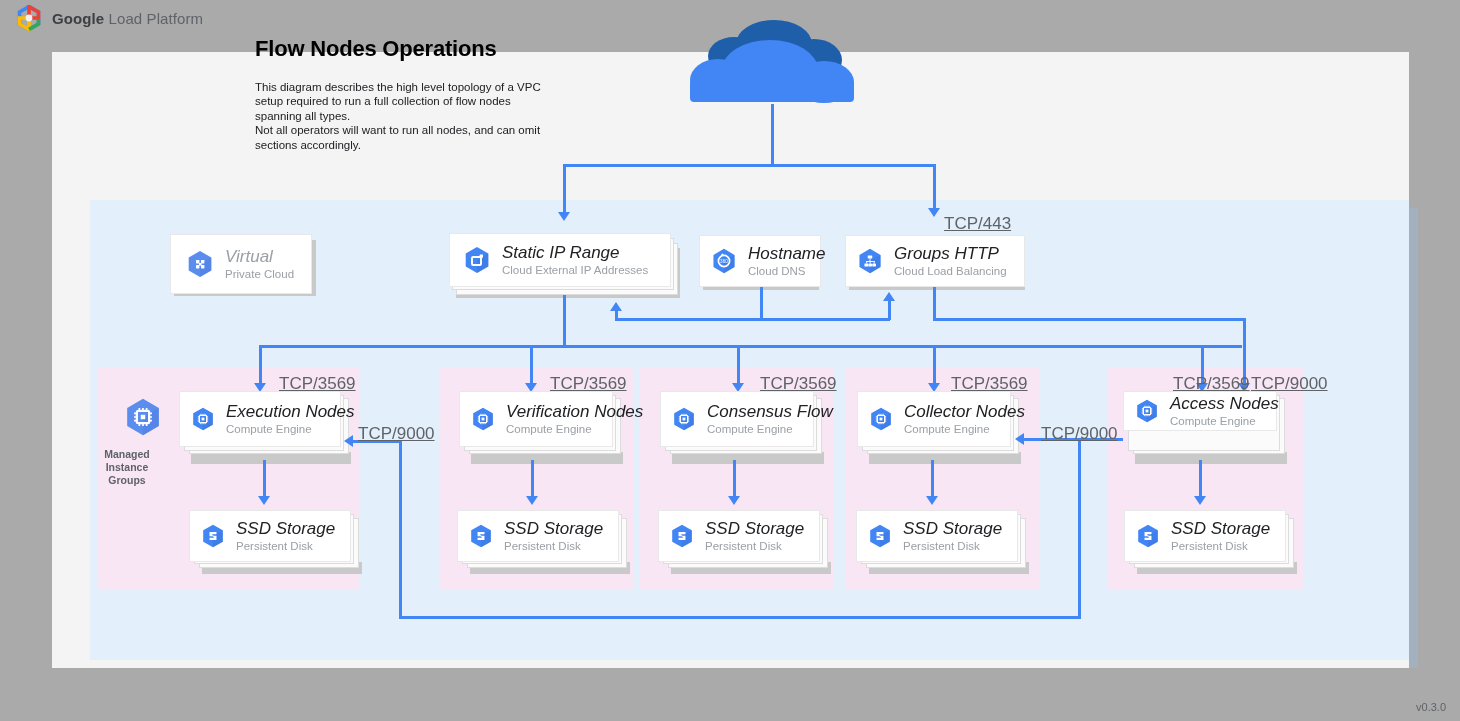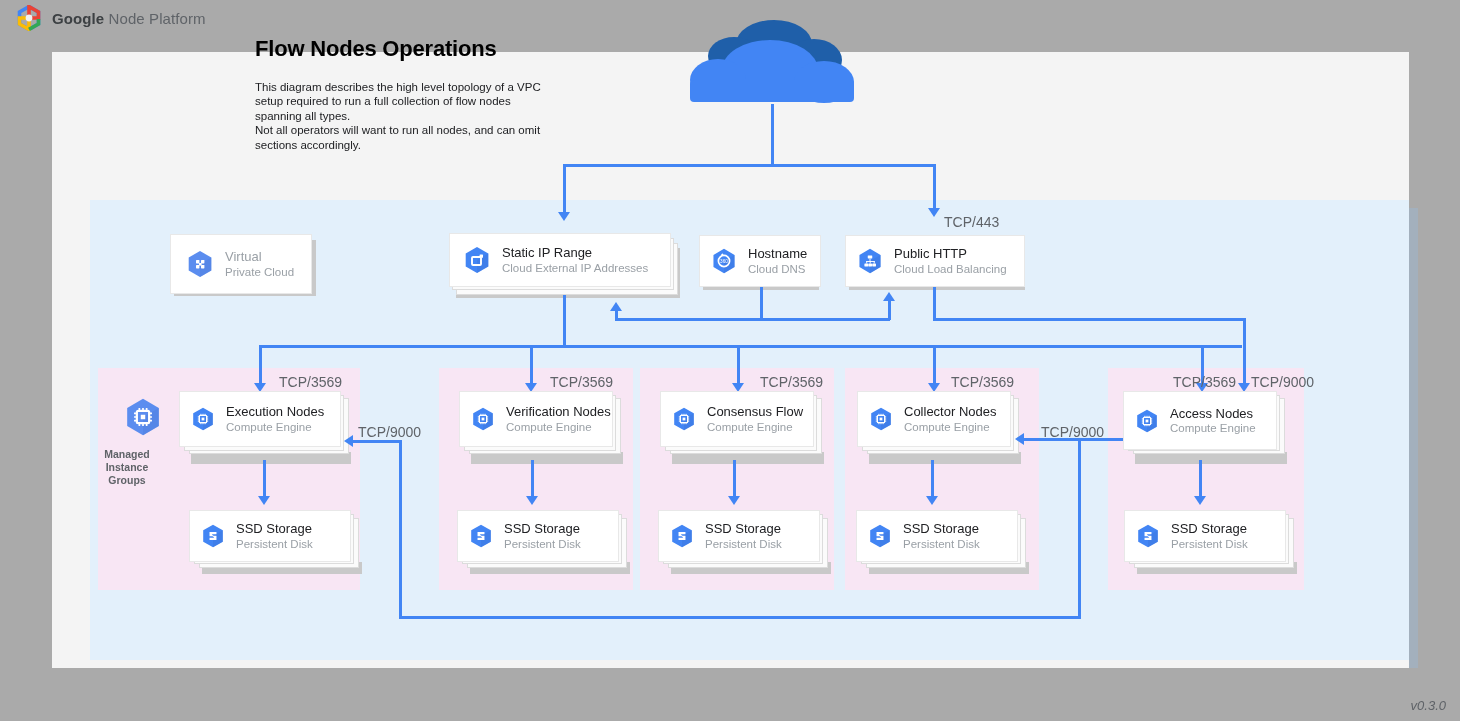--- a/index.html
+++ b/index.html
@@ -27,57 +27,57 @@
   #vpc-region-shadow{position:absolute;left:1409px;top:208px;width:9px;height:460px;background:#a3b0bd;}
 
   
   .group{position:absolute;background:#f8e6f4;}
 
   
   .card{position:absolute;background:#ffffff;border:1px solid #e8e8e8;box-sizing:border-box;
         display:flex;align-items:center;z-index:6;}
   .card .ico{flex:0 0 auto;display:block;}
   .card .txt{margin-left:10px;line-height:1.22;}
-  .card .t1{font-size:13px;color:#202124;white-space:nowrap;}
+  .card .t1{font-size:17px;color:#202124;white-space:nowrap;font-style:italic;}
   .card .t2{font-size:11.5px;color:#9aa0a6;white-space:nowrap;}
   .card.muted .t1,.card.muted .t2{color:#9aa0a6;}
   
   .stack1,.stack2{position:absolute;background:#fbfbfb;border:1px solid #dcdcdc;box-sizing:border-box;z-index:4;}
   .stack2{z-index:3;}
   .dropshadow{position:absolute;background:#c9c9c9;z-index:2;}
 
   
   .ln{position:absolute;background:#4285f4;z-index:5;}
   .lnh{height:3px;}
   .lnv{width:3px;}
   .arw{position:absolute;width:0;height:0;z-index:5;}
   .arw-d{border-left:6px solid transparent;border-right:6px solid transparent;border-top:9px solid #4285f4;}
   .arw-u{border-left:6px solid transparent;border-right:6px solid transparent;border-bottom:9px solid #4285f4;}
   .arw-l{border-top:6px solid transparent;border-bottom:6px solid transparent;border-right:9px solid #4285f4;}
-  .port{position:absolute;font-size:14px;color:#5f6368;white-space:nowrap;z-index:7;}
+  .port{position:absolute;font-size:17px;color:#5f6368;white-space:nowrap;z-index:7;text-decoration:underline;}
 
   
   .gcaption{position:absolute;text-align:center;font-size:10.5px;font-weight:bold;
             color:#5f6368;line-height:13px;z-index:6;}
 
-  #version{position:absolute;right:14px;bottom:8px;font-size:13px;color:#5f6368;font-style:italic;}
+  #version{position:absolute;right:14px;bottom:8px;font-size:11px;color:#5f6368;}
   #cloud-icon{position:absolute;left:682px;top:18px;z-index:8;}
 </style>
 </head>
 <body>
 
 <div id="gcp-header">
   <svg id="gcp-logo" viewBox="0 0 26 26">
     <path d="M13 1.6 L22.5 7 L22.5 19 L13 24.4 L3.5 19 L3.5 7 Z" fill="none" stroke="#4285f4" stroke-width="3.6"></path>
     <path d="M13 1.6 L22.5 7 L22.5 13 L13 13 Z" fill="none" stroke="#ea4335" stroke-width="3.6"></path>
     <path d="M3.5 13 L3.5 19 L13 24.4 L13 13 Z" fill="none" stroke="#fbbc05" stroke-width="3.6"></path>
     <path d="M13 24.4 L22.5 19 L22.5 14 " fill="none" stroke="#34a853" stroke-width="3.6"></path>
     <circle cx="13" cy="13" r="3.4" fill="#f1f1f1"></circle>
   </svg>
-  <div id="gcp-wordmark"><b>Google</b><span> Node Platform</span></div>
+  <div id="gcp-wordmark"><b>Google</b><span> Load Platform</span></div>
 </div>
 
 <div id="canvas"></div>
 
 <div id="title">Flow Nodes Operations</div>
 <div id="subtitle">This diagram describes the high level topology of a VPC setup required to run a full collection of flow nodes spanning all types.<br>Not all operators will want to run all nodes, and can omit sections accordingly.</div>
 
 <div id="vpc-region"></div>
 <div id="vpc-region-shadow"></div>
 
@@ -172,21 +172,21 @@
       <rect x="13.2" y="17.6" width="4" height="3.2" rx=".5"></rect>
       <rect x="17.4" y="17.6" width="4" height="3.2" rx=".5"></rect>
       <rect x="14.5" y="12.4" width="1" height="3"></rect>
       <rect x="11" y="15" width="9" height="1"></rect>
       <rect x="11" y="15" width="1" height="2.6"></rect>
       <rect x="19" y="15" width="1" height="2.6"></rect>
       <rect x="14.7" y="15" width="1" height="2.6"></rect>
     </g>
   </svg>
   <div class="txt">
-      <div class="t1">Public HTTP</div>
+      <div class="t1">Groups HTTP</div>
                    <div class="t2">Cloud Load Balancing</div>
     </div>
 </div>
 
 <div class="ln lnv" style="left:563px;top:295px;height:52px;"></div>
 <div class="ln lnh" style="left:259px;top:345px;width:983px;"></div>
 
 <div class="ln lnv" style="left:259px;top:345px;height:40px;"></div>
 <div class="arw arw-d" style="left:254px;top:383px;"></div>
 <div class="port" style="left:279px;top:374px;">TCP/3569</div>
@@ -383,21 +383,21 @@
   </svg>
   <div class="txt">
       <div class="t1">SSD Storage</div>
                    <div class="t2">Persistent Disk</div>
     </div>
 </div>
 
 <div class="dropshadow" style="left:1135px;top:452px;width:152px;height:12px;"></div>
 <div class="stack2" style="left:1133px;top:398px;width:152px;height:56px;"></div>
 <div class="stack1" style="left:1128px;top:395px;width:152px;height:56px;"></div>
-<div class="card" style="left:1123px;top:391px;width:154px;height:59px;padding-left:10px;">
+<div class="card" style="left:1123px;top:391px;width:154px;height:40px;padding-left:10px;">
   <svg class="ico" width="26" height="26" viewBox="0 0 30 30">
     <path d="M15 2 L26.3 8.5 L26.3 21.5 L15 28 L3.7 21.5 L3.7 8.5 Z" fill="#4285f4"></path>
     <path d="M15 15 L26.3 8.5 L26.3 21.5 L15 28 Z" fill="#3b76dc" opacity=".45"></path>
     <rect x="10.8" y="10.8" width="8.4" height="8.4" rx="1" fill="none" stroke="#ffffff" stroke-width="1.5"></rect>
     <rect x="13.4" y="13.4" width="3.2" height="3.2" fill="#ffffff"></rect>
     <g stroke="#ffffff" stroke-width="1.1">
         <path d="M12.6 10.8 v-1.8 M15 10.8 v-1.8 M17.4 10.8 v-1.8 M12.6 19.2 v1.8 M15 19.2 v1.8 M17.4 19.2 v1.8 M10.8 12.6 h-1.8 M10.8 15 h-1.8 M10.8 17.4 h-1.8 M19.2 12.6 h1.8 M19.2 15 h1.8 M19.2 17.4 h1.8"></path>
       </g>
   </svg>
   <div class="txt">

